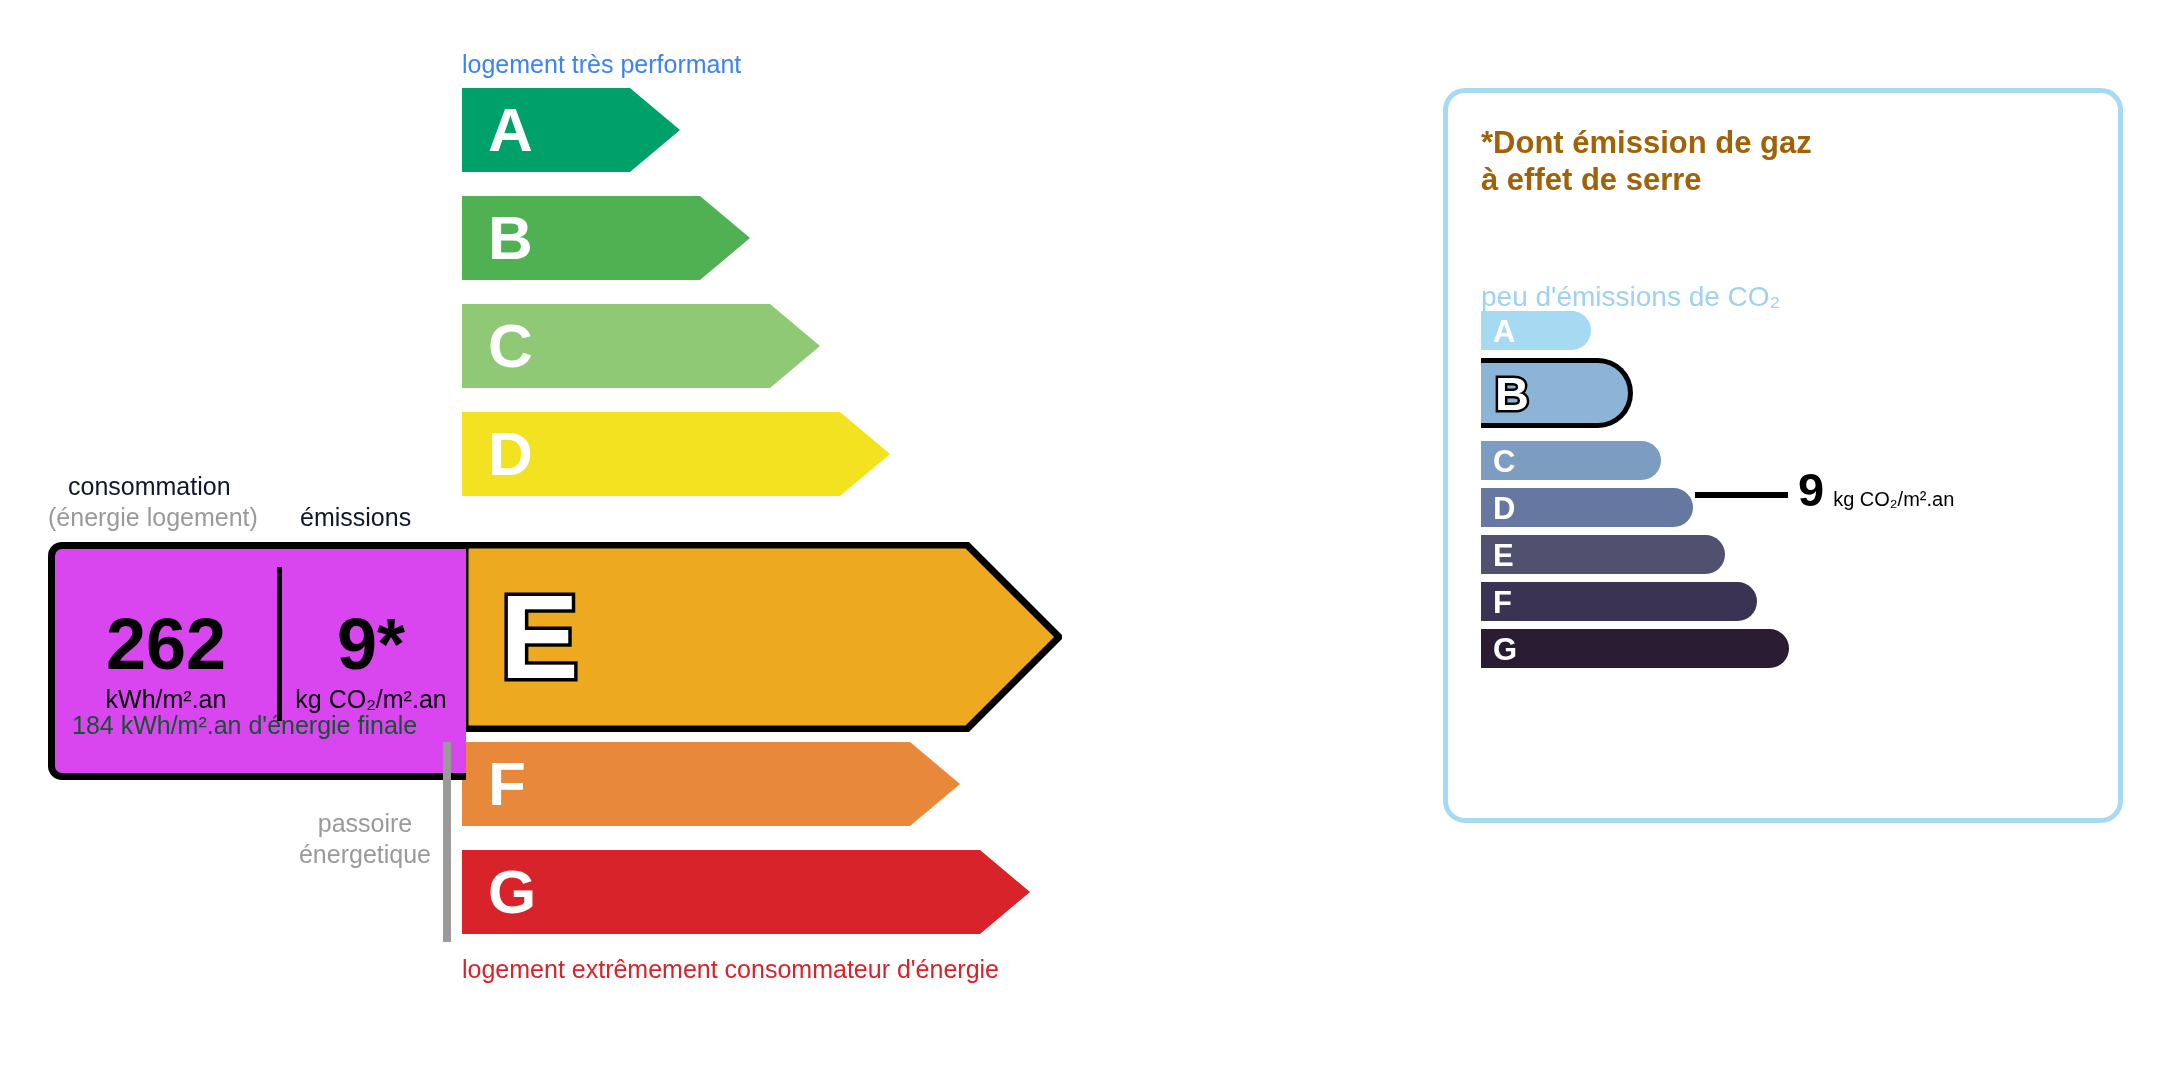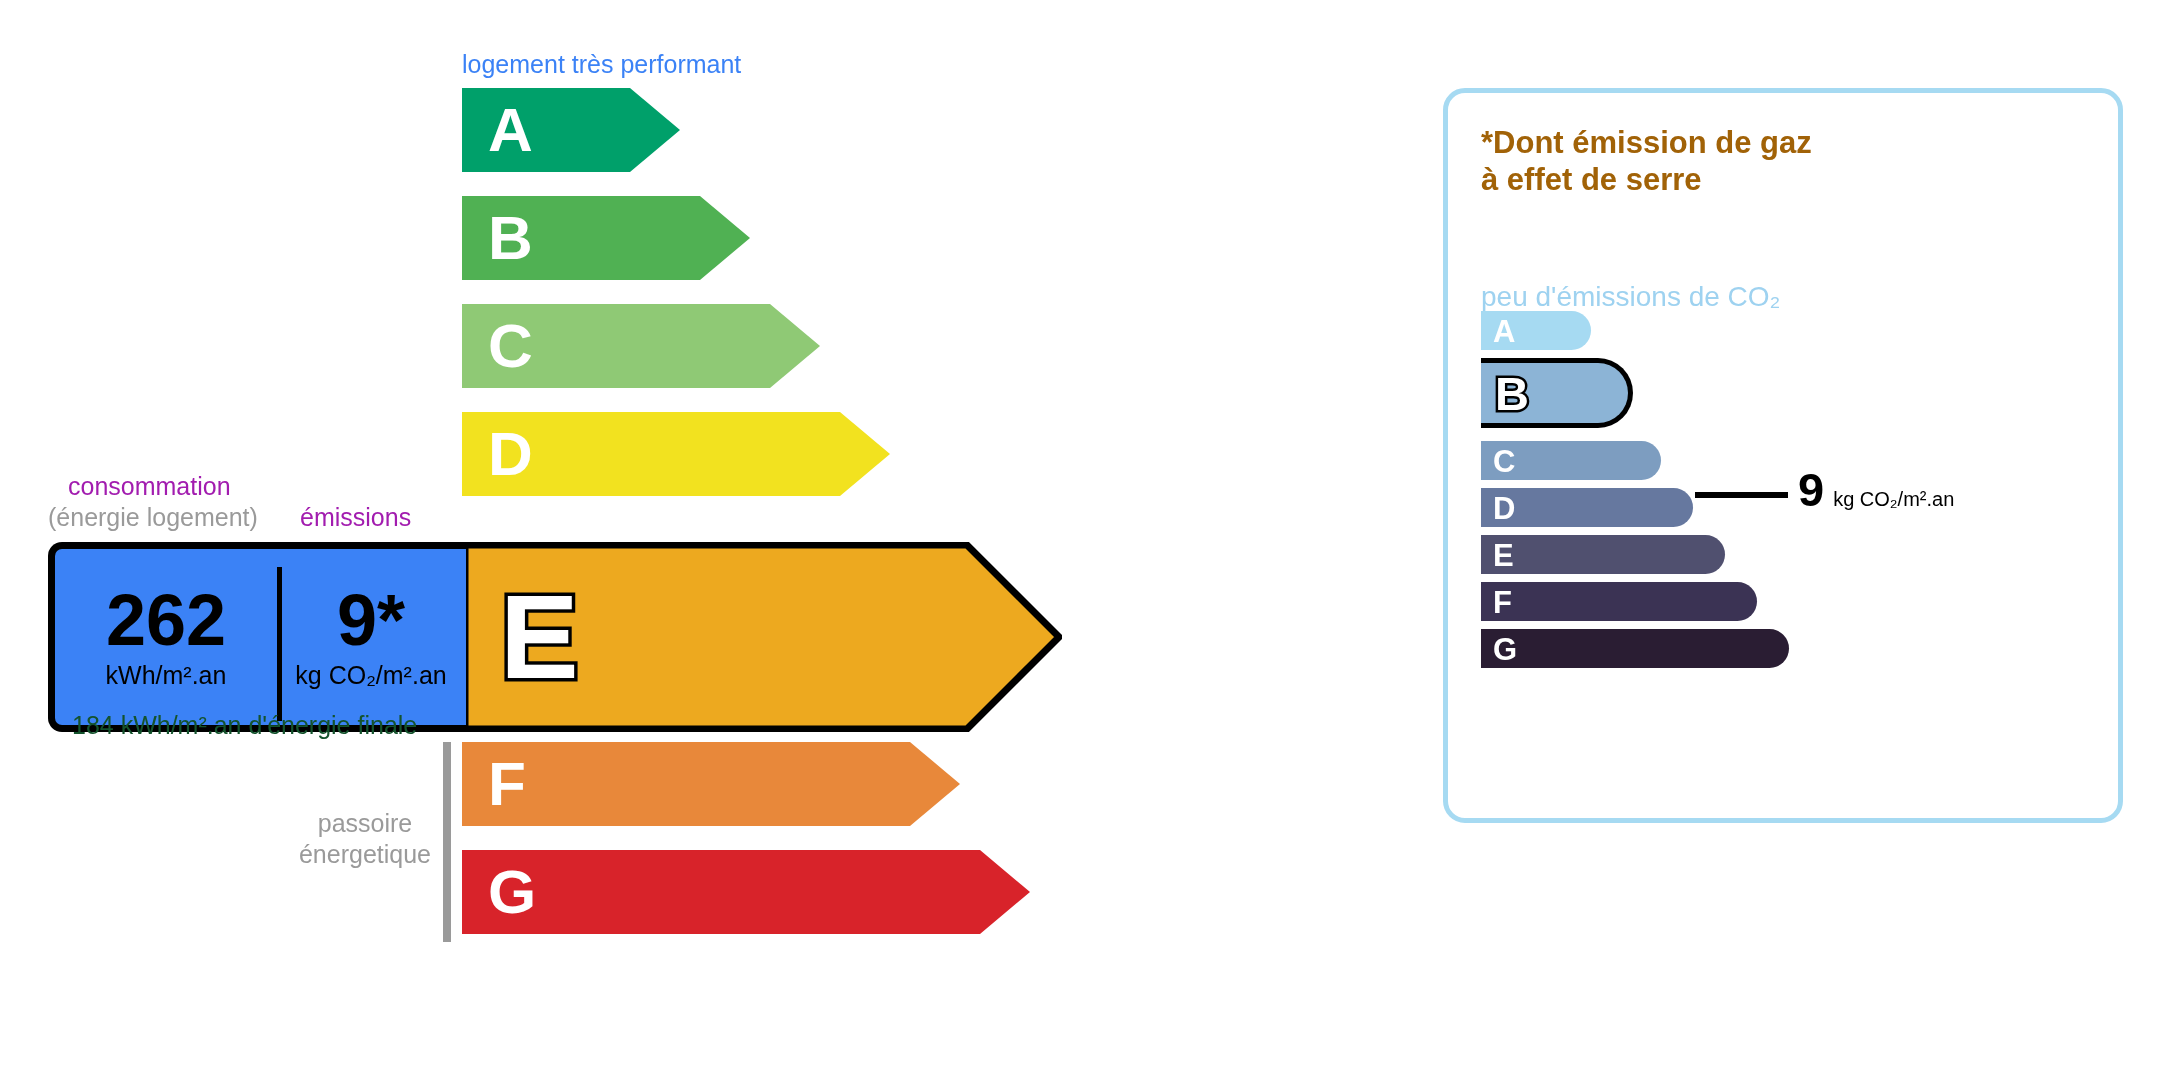--- a/index.html
+++ b/index.html
@@ -79,25 +79,25 @@
     -webkit-text-stroke: 7px #000000;
     paint-order: stroke fill;
   }
 
   
   #value-box {
     position: absolute;
     left: 48px;
     top: 542px;
     width: 418px;
-    height: 190px;
+    height: 238px;
     border: 7px solid #000000;
     border-right: none;
     border-radius: 14px 0 0 14px;
-    background: #3b82f6;
+    background: #d946ef;
     box-sizing: border-box;
   }
   .value-cell {
     position: absolute;
     top: 0;
     height: 100%;
     display: flex;
     flex-direction: column;
     align-items: center;
     justify-content: center;
@@ -122,21 +122,21 @@
     left: 222px;
     top: 18px;
     width: 5px;
     height: 154px;
     background: #000000;
   }
 
   .head-label {
     position: absolute;
     font-size: 25px;
-    color: #a21caf;
+    color: #0f172a;
     white-space: nowrap;
   }
   #label-consommation { left: 68px; top: 472px; }
   #label-energie-primaire {
     left: 48px; top: 503px; color: #9a9a9a;
   }
   #label-emissions { left: 300px; top: 503px; }
 
   #label-final-energy {
     position: absolute;
@@ -332,20 +332,21 @@
 
   <div class="arrow-row" id="row-G" style="top:850px;">
     <div class="arrow">
       <svg width="568" height="84" viewBox="0 0 568 84">
         <polygon points="0,0 518,0 568,42 518,84 0,84" fill="#d8232a"></polygon>
       </svg>
       <span class="arrow-letter">G</span>
     </div>
   </div>
 
+  <div class="bottom-caption">logement extrêmement consommateur d'énergie</div>
 
   <div class="head-label" id="label-consommation">consommation</div>
   <div class="head-label" id="label-energie-primaire">(énergie logement)</div>
   <div class="head-label" id="label-emissions">émissions</div>
 
   <div id="value-box">
     <div class="value-cell" id="cell-consumption">
       <div class="value-number">262</div>
       <div class="value-unit">kWh/m².an</div>
     </div>

